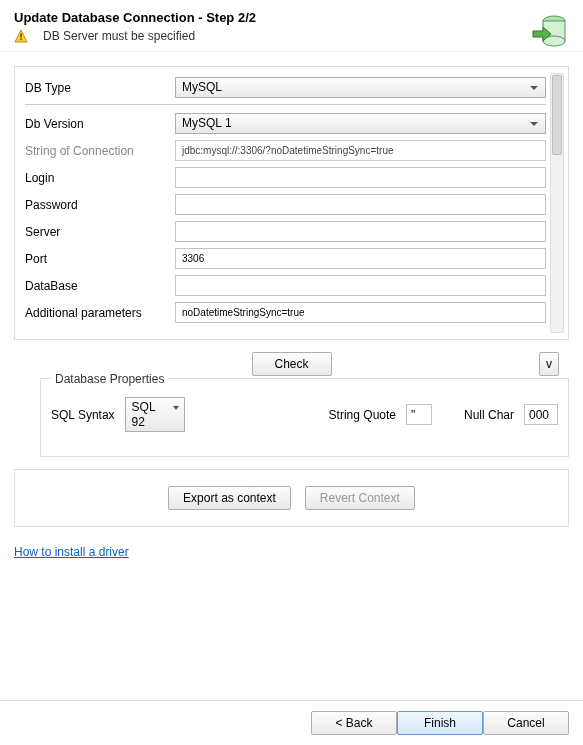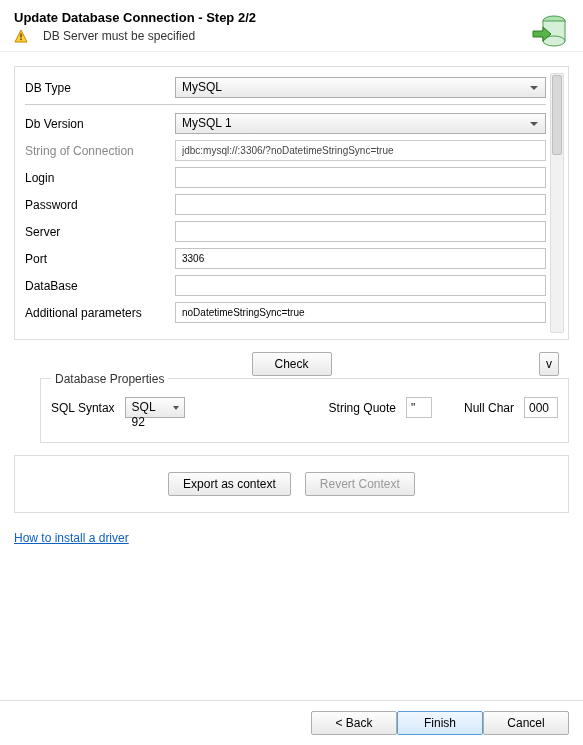--- a/index.html
+++ b/index.html
@@ -164,21 +164,21 @@
 .props-row {
   display: flex;
   align-items: center;
   gap: 10px;
   margin-top: -8px;
 }
 .props-row .spacer { flex: 1; }
 .props-label { color: #000; }
 .small-select {
   width: 60px;
-  height: 21px;
+  height: 35px;
   background: linear-gradient(#fdfdfd, #e9e9e9);
   border: 1px solid #aeaeae;
   position: relative;
   padding: 2px 18px 2px 6px;
   font-size: 12px;
   line-height: 15px;
 }
 .small-select::after {
   content: "";
   position: absolute;

